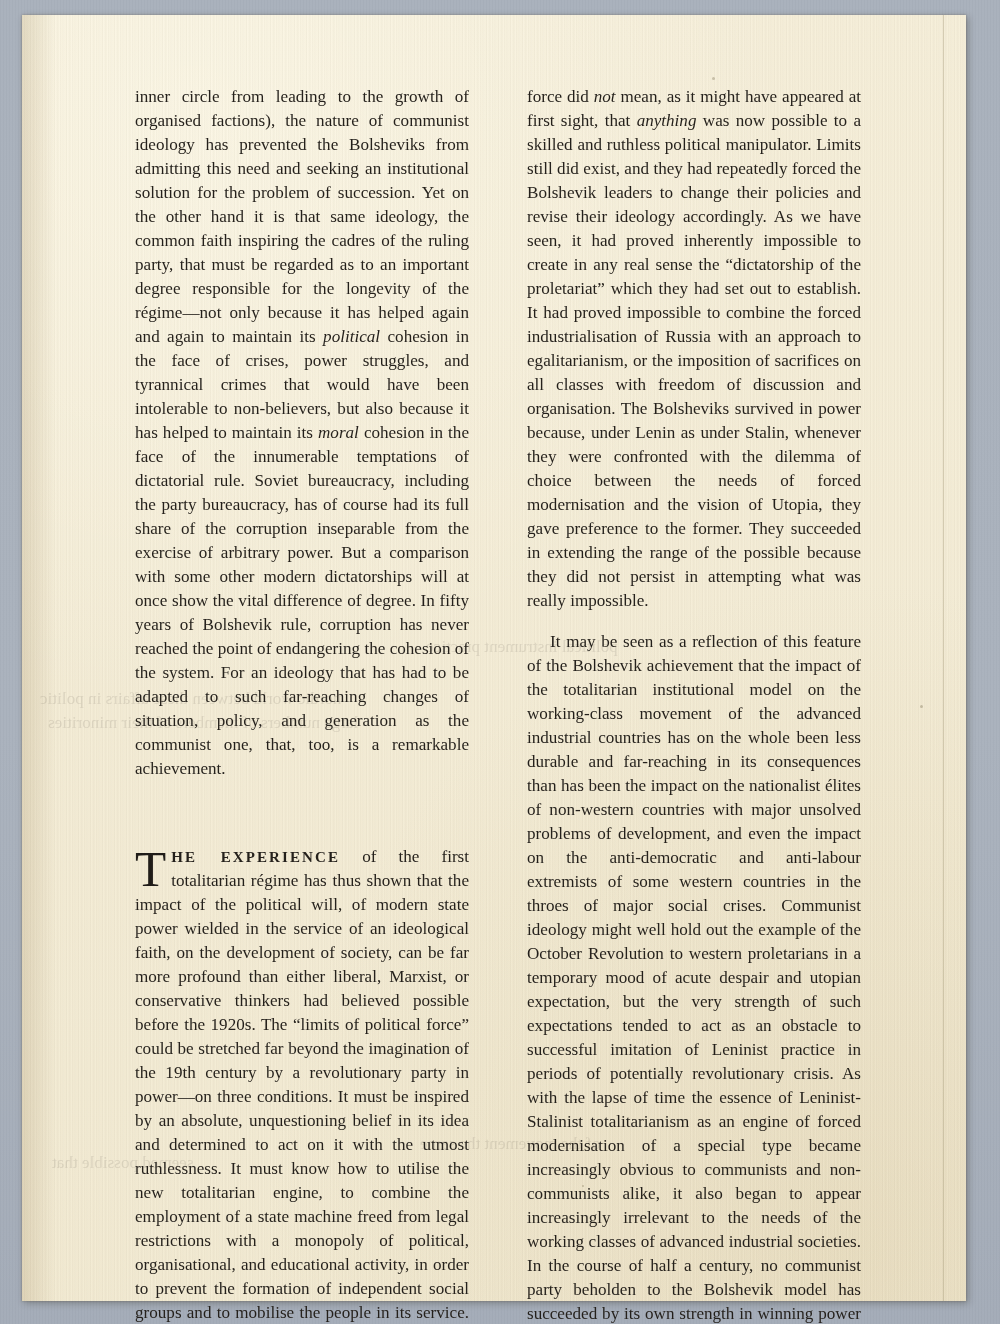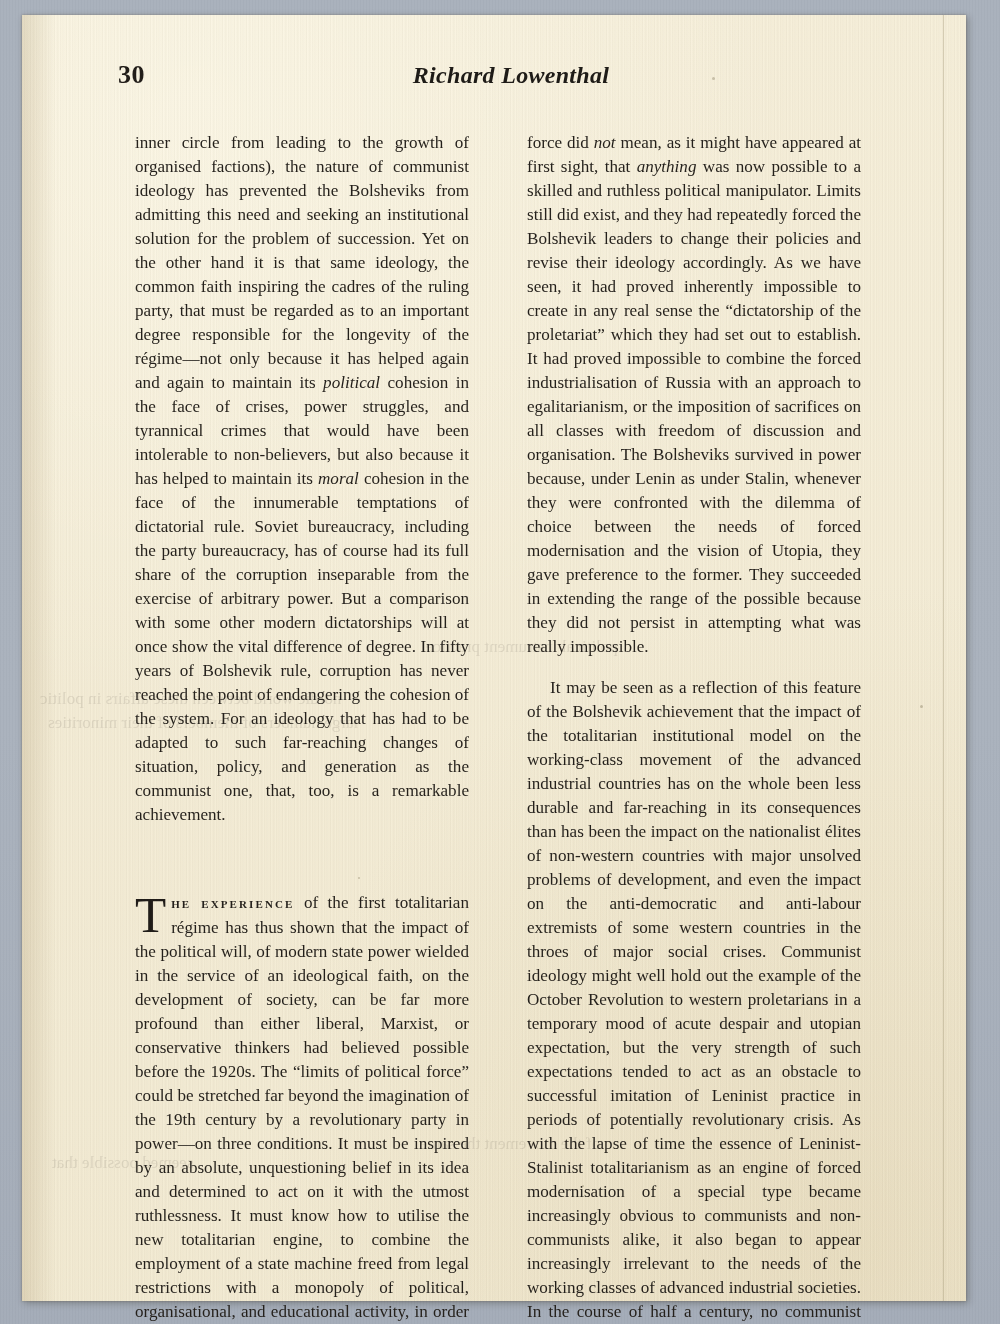--- a/index.html
+++ b/index.html
@@ -146,21 +146,21 @@
   .dropcap {
     float: left;
     font-size: 51px;
     line-height: 42px;
     padding: 2px 5px 0 0;
     margin-top: 1px;
     color: #1f1b17;
     font-family: "Liberation Serif", serif;
   }
   .smallcaps {
-    font-size: 11px;
+    font-size: 15px;
     letter-spacing: 2.1px;
     font-weight: bold;
     color: #231f1a;
   }
 
   
   .bleed {
     position: absolute;
     pointer-events: none;
     color: #4c4336;
@@ -204,24 +204,20 @@
     <div class="bleed b4">of the movement the same</div>
     <div class="bleed b5">seemed possible that</div>
 
     <span class="speck" style="left:690px;top:62px;width:3px;height:3px;"></span>
     <span class="speck" style="left:898px;top:690px;width:3px;height:3px;"></span>
     <span class="speck" style="left:336px;top:862px;width:2px;height:2px;"></span>
     <span class="speck" style="left:560px;top:1170px;width:2px;height:2px;"></span>
 
     <div class="content">
 
-      <div class="runhead">
-        <div class="folio">30</div>
-        <div class="runtitle">Richard Lowenthal</div>
-      </div>
 
       <div class="cols">
 
         <div class="col">
 
           <p class="noindent"><span>inner circle from leading to the growth of organised factions), the nature of communist ideology has prevented the Bolsheviks from admitting this need and seeking an institutional solution for the problem of succession. Yet on the other hand it is that same ideology, the common faith inspiring the cadres of the ruling party, that must be regarded as to an important degree responsible for the longevity of the régime—not only because it has helped again and again to maintain its </span><i>political</i><span> cohesion in the face of crises, power struggles, and tyrannical crimes that would have been intolerable to non-believers, but also because it has helped to maintain its </span><i>moral</i><span> cohesion in the face of the innumerable temptations of dictatorial rule. Soviet bureaucracy, including the party bureaucracy, has of course had its full share of the corruption inseparable from the exercise of arbitrary power. But a comparison with some other modern dictatorships will at once show the vital difference of degree. In fifty years of Bolshevik rule, corruption has never reached the point of endangering the cohesion of the system. For an ideology that has had to be adapted to such far-reaching changes of situation, policy, and generation as the communist one, that, too, is a remarkable achievement.</span></p>
 
           <div class="dropgap"></div>
 
           <p class="dropcap-para noindent"><span class="dropcap">T</span><span class="smallcaps">HE EXPERIENCE</span><span> of the first totalitarian régime has thus shown that the impact of the political will, of modern state power wielded in the service of an ideological faith, on the development of society, can be far more profound than either liberal, Marxist, or conservative thinkers had believed possible before the 1920s. The “limits of political force” could be stretched far beyond the imagination of the 19th century by a revolutionary party in power—on three conditions. It must be inspired by an absolute, unquestioning belief in its idea and determined to act on it with the utmost ruthlessness. It must know how to utilise the new totalitarian engine, to combine the employment of a state machine freed from legal restrictions with a monopoly of political, organisational, and educational activity, in order to prevent the formation of independent social groups and to mobilise the people in its service. And it must know how to make hard choices when the necessities of maintaining power come into conflict with some aspects of its ideological beliefs, and yet preserve its ideological cohesion.</span></p>

